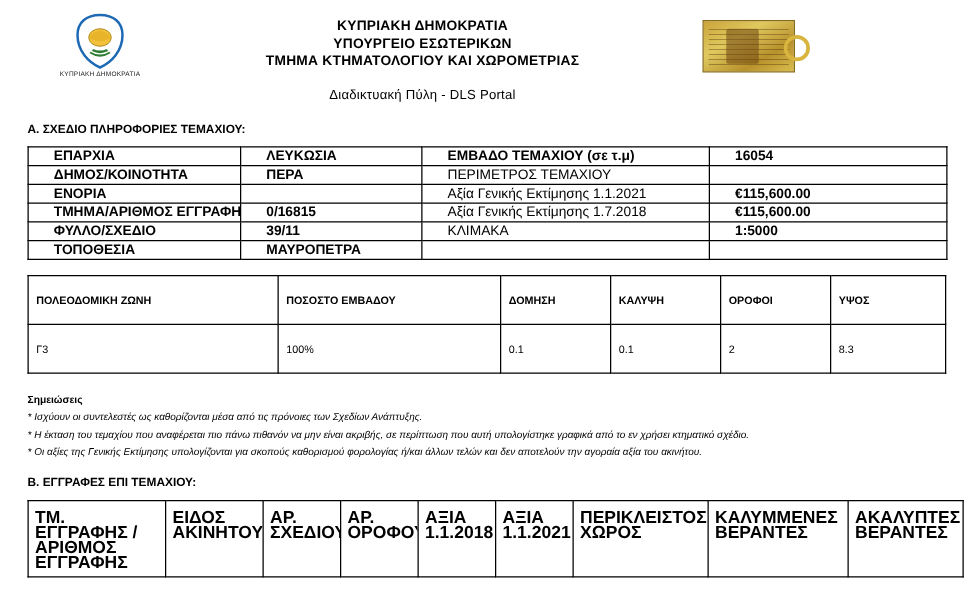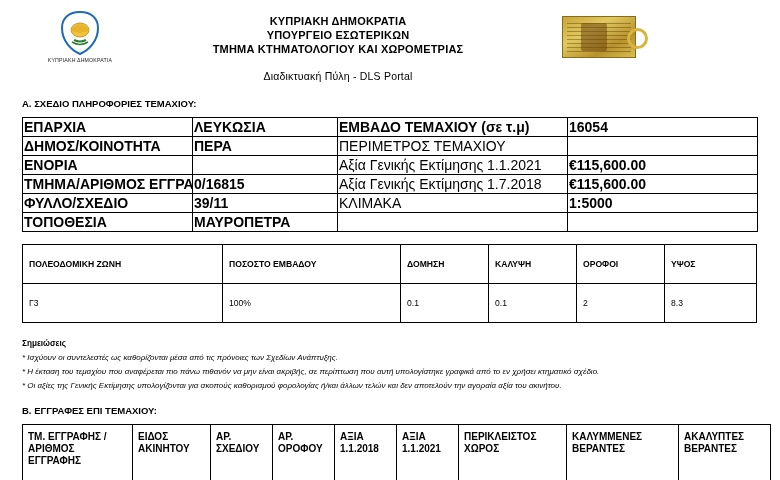--- a/index.html
+++ b/index.html
@@ -109,22 +109,22 @@
   }
   table {
     border-collapse: collapse;
     width: 100%;
     table-layout: fixed;
   }
   .grid, .grid td, .grid th {
     border: 1px solid #000;
   }
   .grid td {
-    padding: 1px 1px;
-    font-size: 14px;
+    padding: 1px 20px;
+    font-size: 11px;
     height: 12px;
     vertical-align: middle;
     white-space: nowrap;
     overflow: hidden;
   }
   .bold { font-weight: bold; }
   
   .t-parcel col.c1 { width: 170px; }
   .t-parcel col.c2 { width: 145px; }
   .t-parcel col.c3 { width: 230px; }
@@ -150,21 +150,21 @@
     font-size: 8px;
     line-height: 14px;
   }
   .notes .notes-title { font-weight: bold; font-size: 8.2px; }
   .notes .note { font-style: italic; }
 
   .section-b { margin-top: 12px; }
 
   .t-reg { margin-top: 8px; }
   .t-reg td {
-    font-size: 10px;
+    font-size: 14px;
     font-weight: bold;
     padding: 6px 5px;
     height: 44px;
     vertical-align: top;
     white-space: normal;
     line-height: 12px;
   }
   .t-reg col.r1 { width: 110px; }
   .t-reg col.r2 { width: 78px; }
   .t-reg col.r3 { width: 62px; }

